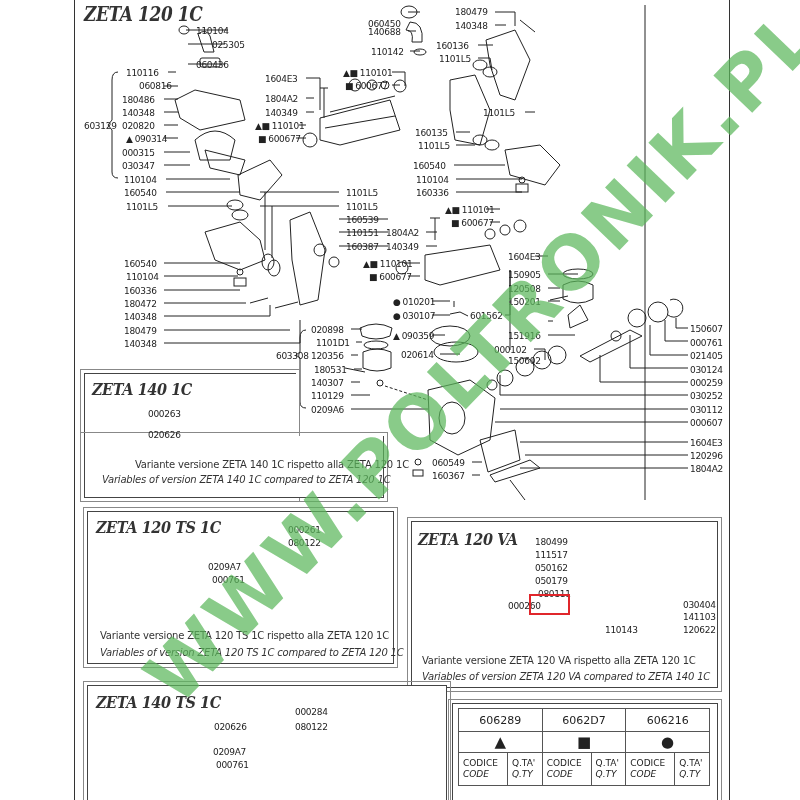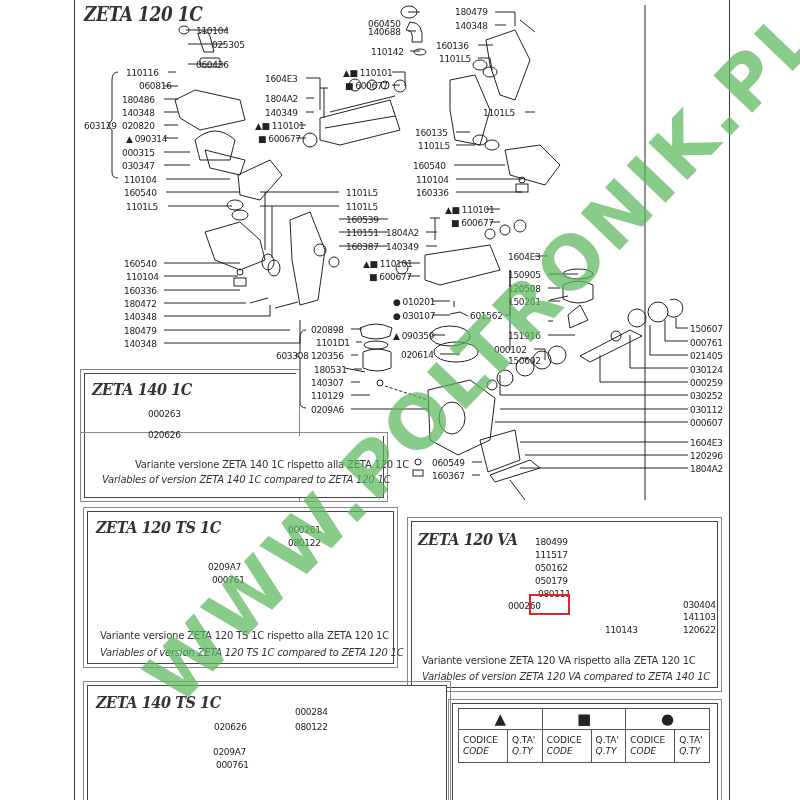--- a/index.html
+++ b/index.html
@@ -289,20 +289,25 @@
 <div class="lbl" style="left:295px;top:707px;">000284</div>
 <div class="lbl" style="left:214px;top:722px;">020626</div>
 <div class="lbl" style="left:295px;top:722px;">080122</div>
 <div class="lbl" style="left:213px;top:747px;">0209A7</div>
 <div class="lbl" style="left:216px;top:760px;">000761</div>
 
 <div class="box" style="left:452px;top:703px;width:266px;height:110px;"></div>
 <table class="kit" style="left:458px;top:708px;width:252px;">
   <tbody>
   <tr>
+    <td colspan="2" class="kitcode">606289</td>
+    <td colspan="2" class="kitcode">6062D7</td>
+    <td colspan="2" class="kitcode">606216</td>
+  </tr>
+  <tr>
     <td colspan="2" class="kitsym">▲</td>
     <td colspan="2" class="kitsym">■</td>
     <td colspan="2" class="kitsym">●</td>
   </tr>
   <tr>
     <td class="colh"><span>CODICE</span><br><i>CODE</i></td>
     <td class="colh"><span>Q.TA'</span><br><i>Q.TY</i></td>
     <td class="colh"><span>CODICE</span><br><i>CODE</i></td>
     <td class="colh"><span>Q.TA'</span><br><i>Q.TY</i></td>
     <td class="colh"><span>CODICE</span><br><i>CODE</i></td>

